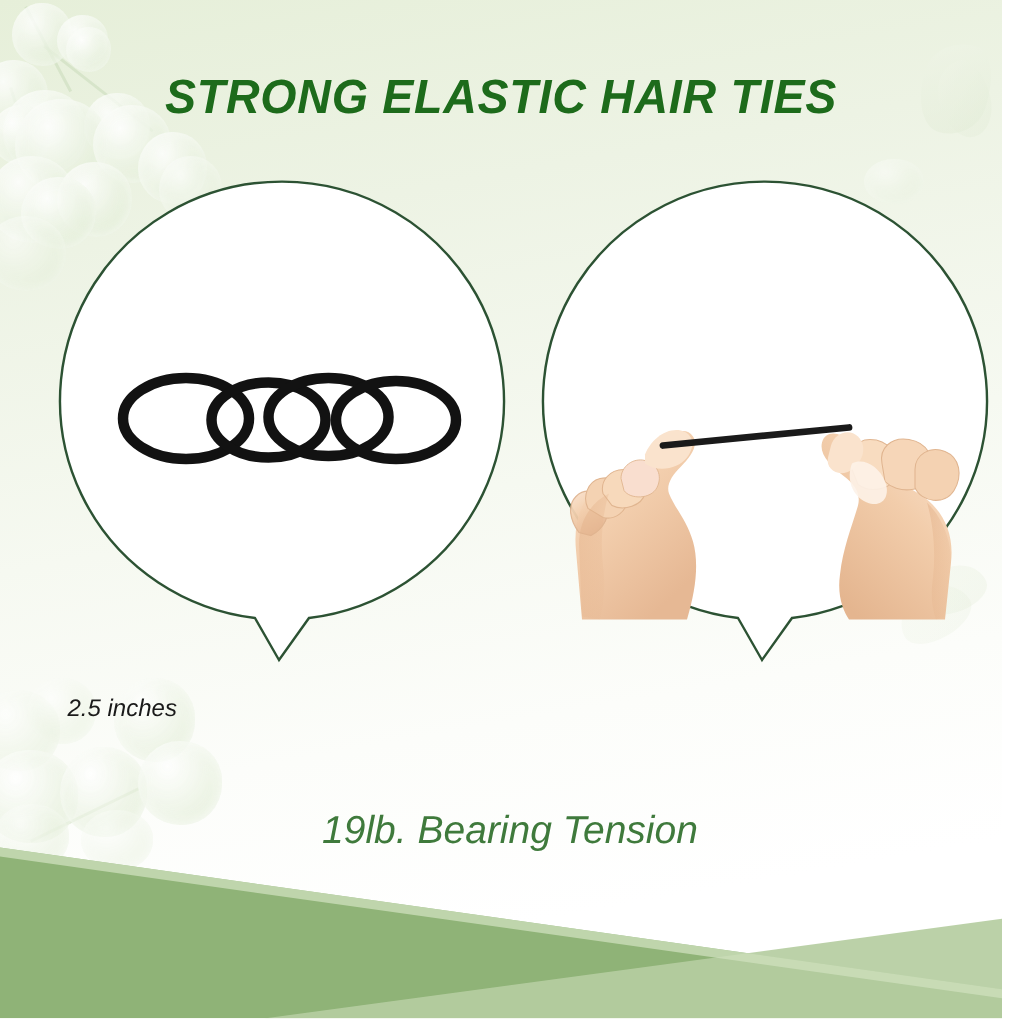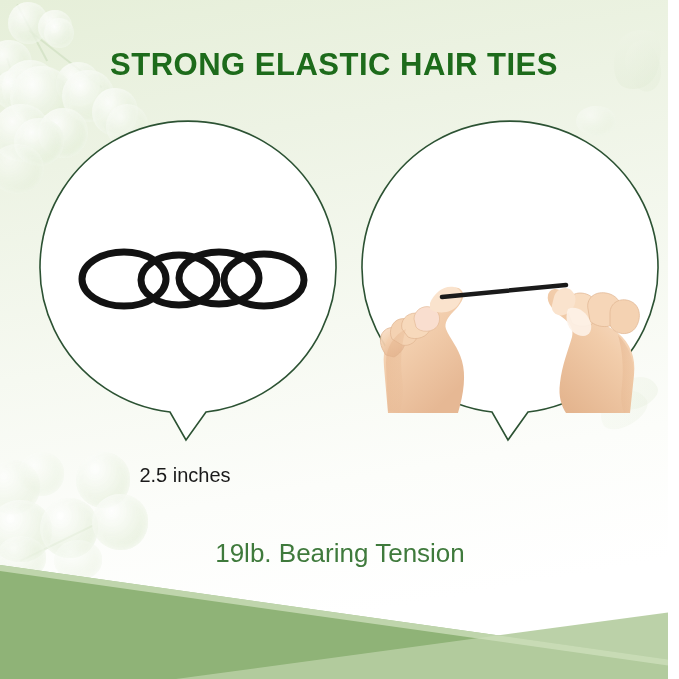--- a/index.html
+++ b/index.html
@@ -3,20 +3,21 @@
 <meta charset="utf-8">
 <style>
   html,body{margin:0;padding:0;background:#fff;}
   body{font-family:"Liberation Sans",sans-serif;}
 
   #canvas{
     position:relative;
     width:668px;height:679px;
     overflow:hidden;
     background:linear-gradient(170deg,#e6efd9 0%,#edf3e4 22%,#f6f9f1 48%,#fcfdfa 68%,#ffffff 85%);
+    font-style:italic;
   }
 
   
   .leaf-layer{position:absolute;inset:0;pointer-events:none;}
   .leafblob{
     position:absolute;
     border-radius:50% 50% 48% 52%/52% 48% 50% 50%;
     background:radial-gradient(ellipse at 35% 30%, rgba(255,255,255,.95), rgba(226,237,214,.85) 70%, rgba(205,223,190,.55));
     box-shadow:0 0 10px rgba(255,255,255,.85) inset;
     opacity:.85;
@@ -47,23 +48,23 @@
   
   #rings{position:absolute;left:78px;top:238px;width:230px;height:80px;}
 
   
   #hands{position:absolute;left:372px;top:235px;width:280px;height:180px;}
 
   
   .caption{
     position:absolute;
     color:#1a1a1a;
-    font-size:20px;
+    font-size:16px;
     font-weight:normal;
-    text-align:center;
+    text-align:left;
     white-space:nowrap;
   }
   #cap-left{left:45px;top:464px;width:280px;}
   #cap-right{left:370px;top:464px;width:280px;}
 
   #tagline{
     position:absolute;left:12px;right:0;top:538px;
     text-align:center;
     color:#3f7a3c;
     font-size:26px;

